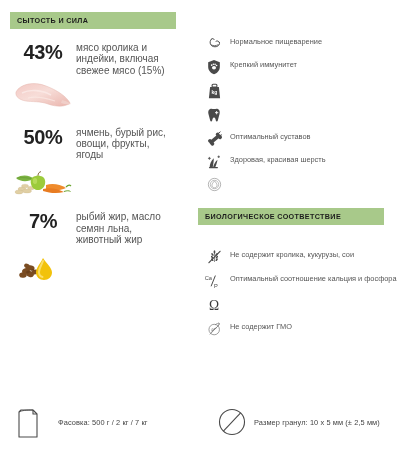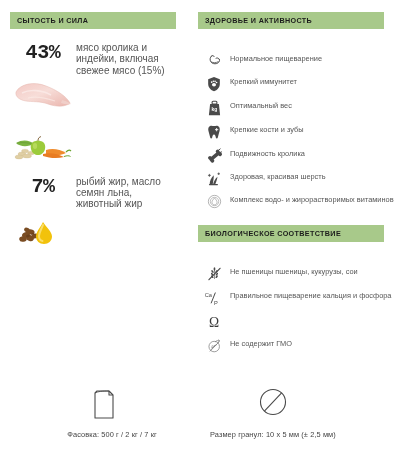--- a/index.html
+++ b/index.html
@@ -58,21 +58,20 @@
   }
   .pct-num {
     width: 66px;
     flex: 0 0 66px;
     font-size: 20px;
     font-weight: bold;
     color: #222222;
     letter-spacing: -0.4px;
     text-align: center;
     padding-top: 1px;
-    font-family: Liberation Mono, monospace;
   }
   .pct-desc {
     font-size: 10px;
     line-height: 11.2px;
     color: #555555;
     padding-top: 2px;
     max-width: 102px;
   }
   .pct-art {
     width: 66px;
@@ -113,21 +112,20 @@
     bottom: 10px;
     width: 407px;
     display: flex;
     align-items: center;
     padding: 0 14px;
     box-sizing: border-box;
   }
   .foot-item {
     display: flex;
     align-items: center;
-    flex-direction: column;
   }
   .foot-item-1 { width: 196px; }
   .foot-icon { width: 44px; flex: 0 0 44px; display: flex; justify-content: flex-start; }
   .foot-icon-2 { width: 44px; flex: 0 0 44px; display: flex; justify-content: center; }
   .foot-text {
     font-size: 7.4px;
     color: #444444;
     line-height: 11px;
     letter-spacing: 0.1px;
   }
@@ -159,20 +157,24 @@
             </defs>
             <path d="M6 14 C10 6 24 3 36 8 C47 12 57 19 60 25 C56 29 46 29 38 26 C30 23 22 24 16 23 C10 22 5 19 6 14 Z" fill="url(#mg)" stroke="#e5b6ae" stroke-width="0.5"></path>
             <path d="M12 15 C20 11 32 12 41 17" stroke="#fbe9e5" stroke-width="1.6" fill="none" opacity="0.9"></path>
             <path d="M18 20 C26 18 36 20 45 23" stroke="#fbe9e5" stroke-width="1.2" fill="none" opacity="0.7"></path>
             <path d="M52 22 C56 23 59 24 61 26 C58 27 54 26 51 25 Z" fill="#f0cfc9"></path>
           </svg>
         </div>
       </div>
 
       <div class="pct-block">
+        <div class="pct-row">
+          <div class="pct-num">50%</div>
+          <div class="pct-desc">ячмень, бурый рис, овощи, фрукты, ягоды</div>
+        </div>
         <div class="pct-art">
           <svg width="66" height="36" viewBox="0 0 66 36">
 
             <g fill="#e0cfa4" stroke="#cbb68a" stroke-width="0.3">
               <ellipse cx="12" cy="27" rx="4" ry="2"></ellipse>
               <ellipse cx="17" cy="29" rx="4.5" ry="2"></ellipse>
               <ellipse cx="9" cy="30" rx="4" ry="2"></ellipse>
               <ellipse cx="15" cy="24" rx="3.5" ry="1.8"></ellipse>
               <ellipse cx="21" cy="26" rx="3.5" ry="1.8"></ellipse>
             </g>
@@ -216,21 +218,20 @@
             <path d="M33 11 C30 17 26 21 26 25.5 C26 30 29.6 33 34 33 C38.4 33 42 30 42 25.5 C42 21 37 17 33 11 Z" fill="#f2c20b"></path>
             <path d="M33 14 C31 19 29 21.5 29 25 C29 27.5 30.5 29.5 32.5 30" stroke="#fbe37a" stroke-width="2" fill="none" opacity="0.85" stroke-linecap="round"></path>
           </svg>
         </div>
       </div>
 
     </div>
 
     <div class="col-right">
 
-      <div class="band band-right">ЗДОРОВЬЕ И АКТИВНОСТЬ</div>
 
       <div class="icon-list">
 
         <div class="icon-row">
           <div class="icon-cell">
             <svg width="15" height="15" viewBox="0 0 20 20" fill="none" stroke="#4a4a4a" stroke-width="1.3">
               <path d="M6 4 C4 6 3.5 9 5 11.5 C6.5 14 10 15 13 14 C16 13 17.5 10.5 16.5 8.5" stroke-linecap="round"></path>
               <path d="M6 4 C7 3 9 3.2 9.5 4.6" stroke-linecap="round"></path>
               <path d="M16.5 8.5 C15.6 6.6 13.5 6 12 7" stroke-linecap="round"></path>
               <path d="M5.5 11.8 C8 13.2 12 13.4 15 11.6" stroke-width="1" stroke-linecap="round"></path>
@@ -256,57 +257,55 @@
         </div>
 
         <div class="icon-row">
           <div class="icon-cell">
             <svg width="13" height="16" viewBox="0 0 16 20">
               <path d="M2.5 5 H13.5 L15 19 H1 Z" fill="#4a4a4a"></path>
               <rect x="5" y="1.6" width="6" height="3.6" rx="1.2" fill="none" stroke="#4a4a4a" stroke-width="1.4"></rect>
               <text x="8" y="14.2" font-family="'Liberation Sans',sans-serif" font-size="6.2" fill="#ffffff" text-anchor="middle" font-weight="bold">kg</text>
             </svg>
           </div>
-          <div class="icon-label">Оптимальный вес</div>
         </div>
 
         <div class="icon-row">
           <div class="icon-cell">
             <svg width="14" height="16" viewBox="0 0 18 20">
               <path d="M4 2.2 C2 3 1.2 5.4 1.8 8.4 C2.4 11.4 3.4 14 4.1 17 C4.5 18.8 6.3 18.8 6.7 17
                        C7.1 15 7.4 13.2 9 13.2 C10.6 13.2 10.9 15 11.3 17 C11.7 18.8 13.5 18.8 13.9 17
                        C14.6 14 15.6 11.4 16.2 8.4 C16.8 5.4 16 3 14 2.2 C12 1.4 10.5 2.4 9 2.4
                        C7.5 2.4 6 1.4 4 2.2 Z" fill="#4a4a4a"></path>
               <g stroke="#ffffff" stroke-width="1.2" stroke-linecap="round">
                 <path d="M12.4 5.4 V8.6"></path>
                 <path d="M10.8 7 H14"></path>
               </g>
             </svg>
           </div>
-          <div class="icon-label">Крепкие кости и зубы</div>
         </div>
 
         <div class="icon-row">
           <div class="icon-cell">
             <svg width="15" height="15" viewBox="0 0 20 20">
               <g transform="rotate(-40 10 10)">
                 <path d="M4 8.6 C2.2 8.6 1 9.6 1 11 C1 12.4 2.2 13.4 4 13.4 L16 13.4 C17.8 13.4 19 12.4 19 11
                          C19 9.6 17.8 8.6 16 8.6 Z" fill="#4a4a4a"></path>
                 <circle cx="3.3" cy="8.5" r="2.5" fill="#4a4a4a"></circle>
                 <circle cx="3.3" cy="13.5" r="2.5" fill="#4a4a4a"></circle>
                 <circle cx="16.7" cy="8.5" r="2.5" fill="#4a4a4a"></circle>
                 <circle cx="16.7" cy="13.5" r="2.5" fill="#4a4a4a"></circle>
               </g>
               <g stroke="#4a4a4a" stroke-width="1.3" stroke-linecap="round">
                 <path d="M15 3.4 L17.6 1.2"></path>
                 <path d="M16.6 6.4 L19.4 5.2"></path>
               </g>
             </svg>
           </div>
-          <div class="icon-label">Подвижность кролика</div>
+          <div class="icon-label">Оптимальный суставов</div>
         </div>
 
         <div class="icon-row">
           <div class="icon-cell">
             <svg width="15" height="15" viewBox="0 0 20 20">
               <path d="M3.5 18 C3.5 13 5.5 9 9 5.5 C9 10 8.4 13.5 7.5 18 Z" fill="#4a4a4a"></path>
               <path d="M8 18 C9 13.5 11 10 14 7.5 C13.4 11.6 12 15 10.8 18 Z" fill="#4a4a4a"></path>
               <rect x="2.6" y="17.4" width="12" height="1.6" rx="0.6" fill="#4a4a4a"></rect>
               <g stroke="#4a4a4a" stroke-width="1.1" stroke-linecap="round">
                 <path d="M3.2 4.4 V7.2"></path>
@@ -321,21 +320,20 @@
 
         <div class="icon-row">
           <div class="icon-cell">
             <svg width="15" height="15" viewBox="0 0 20 20">
               <circle cx="10" cy="10" r="8.2" fill="none" stroke="#9a9a9a" stroke-width="1"></circle>
               <circle cx="10" cy="10" r="5.6" fill="none" stroke="#9a9a9a" stroke-width="0.8"></circle>
               <path d="M10 5.2 C8 7.6 6.6 9.2 6.6 11 C6.6 13 8.1 14.4 10 14.4 C11.9 14.4 13.4 13 13.4 11
                        C13.4 9.2 12 7.6 10 5.2 Z" fill="none" stroke="#9a9a9a" stroke-width="0.9"></path>
             </svg>
           </div>
-          <div class="icon-label">Комплекс водо- и жирорастворимых витаминов</div>
         </div>
 
       </div>
 
       <div class="gap-between-sections"></div>
 
       <div class="band band-right">БИОЛОГИЧЕСКОЕ СООТВЕТСТВИЕ</div>
 
       <div class="icon-list">
 
@@ -349,32 +347,32 @@
                 <ellipse cx="7.3" cy="6.6" rx="1.1" ry="2.2" transform="rotate(-38 7.3 6.6)"></ellipse>
                 <ellipse cx="12.7" cy="6.6" rx="1.1" ry="2.2" transform="rotate(38 12.7 6.6)"></ellipse>
                 <ellipse cx="6.9" cy="10.2" rx="1.1" ry="2.2" transform="rotate(-38 6.9 10.2)"></ellipse>
                 <ellipse cx="13.1" cy="10.2" rx="1.1" ry="2.2" transform="rotate(38 13.1 10.2)"></ellipse>
                 <ellipse cx="7.1" cy="13.6" rx="1.1" ry="2.1" transform="rotate(-38 7.1 13.6)"></ellipse>
                 <ellipse cx="12.9" cy="13.6" rx="1.1" ry="2.1" transform="rotate(38 12.9 13.6)"></ellipse>
               </g>
               <path d="M2.6 17.6 L17.4 2.4" stroke="#4a4a4a" stroke-width="1.6" stroke-linecap="round"></path>
             </svg>
           </div>
-          <div class="icon-label">Не пшеницы пшеницы, кукурузы, сои</div>
+          <div class="icon-label">Не содержит кролика, кукурузы, сои</div>
         </div>
 
         <div class="icon-row">
           <div class="icon-cell">
             <svg width="20" height="16" viewBox="0 0 26 20">
               <text x="1" y="8.6" font-family="'Liberation Sans',sans-serif" font-size="7.4" fill="#4a4a4a">Ca</text>
               <path d="M14.6 3.4 L9.4 16.4" stroke="#4a4a4a" stroke-width="1.3" stroke-linecap="round"></path>
               <text x="13" y="18.6" font-family="'Liberation Sans',sans-serif" font-size="7.4" fill="#4a4a4a">P</text>
             </svg>
           </div>
-          <div class="icon-label">Правильное пищеварение кальция и фосфора</div>
+          <div class="icon-label">Оптимальный соотношение кальция и фосфора</div>
         </div>
 
         <div class="icon-row">
           <div class="icon-cell">
             <svg width="16" height="16" viewBox="0 0 20 20">
               <text x="10" y="16.5" font-family="'Liberation Serif','DejaVu Serif',serif" font-size="17" fill="#3a3a3a" text-anchor="middle">Ω</text>
             </svg>
           </div>
         </div>
 

